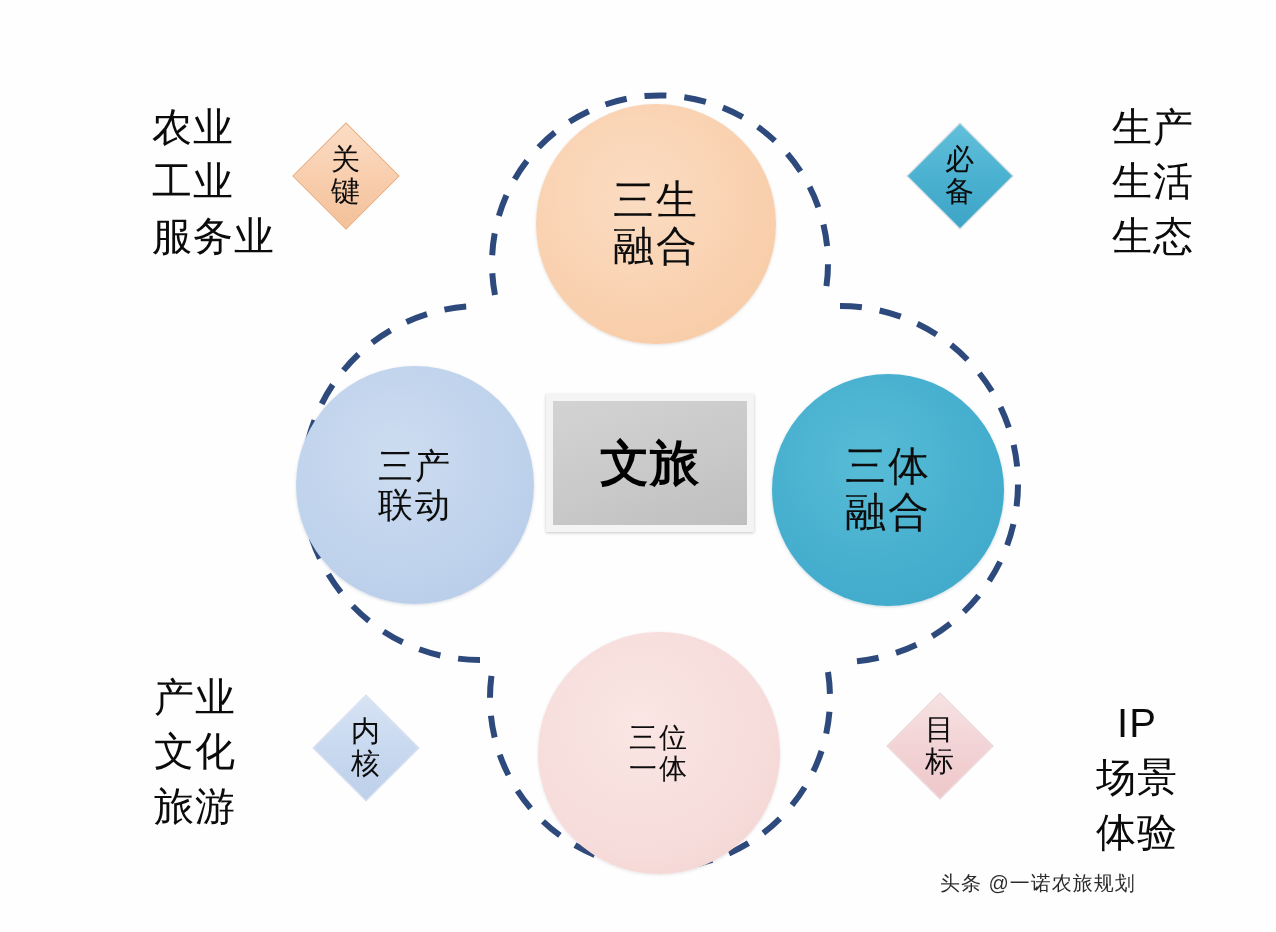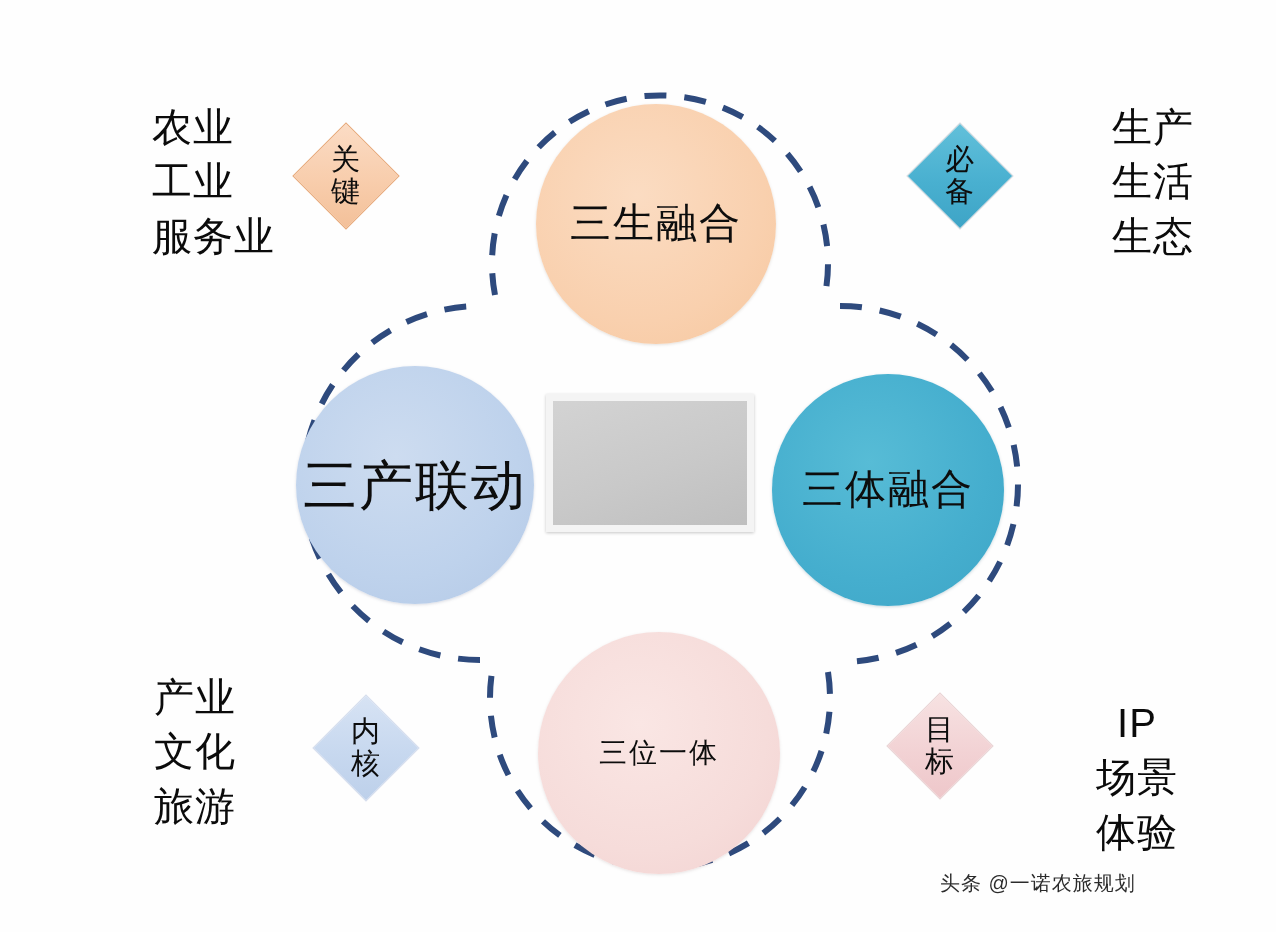--- a/index.html
+++ b/index.html
@@ -25,20 +25,21 @@
     top: 0;
     width: 1276px;
     height: 932px;
   }
 
   
   .circle {
     position: absolute;
     border-radius: 50%;
     display: flex;
+    flex-direction: column;
     align-items: center;
     justify-content: center;
     text-align: center;
     color: #0d0d0d;
     line-height: 1.12;
     letter-spacing: 2px;
   }
   .circle .l1, .circle .l2 { display: block; white-space: nowrap; }
 
   #circle-top {
@@ -46,21 +47,21 @@
     width: 240px; height: 240px;
     background: radial-gradient(circle at 42% 38%, #fbdcc2 0%, #f9d0ae 62%, #f6c79f 100%);
     box-shadow: 0 1px 3px rgba(120,100,80,0.20);
     font-size: 41px;
   }
   #circle-left {
     left: 296px; top: 366px;
     width: 238px; height: 238px;
     background: radial-gradient(circle at 42% 38%, #cddcf0 0%, #bed2ec 60%, #b4c9e6 100%);
     box-shadow: 0 1px 3px rgba(90,100,130,0.22);
-    font-size: 54px;
+    font-size: 35px;
     text-align: center;
   }
   #circle-right {
     left: 772px; top: 374px;
     width: 232px; height: 232px;
     background: radial-gradient(circle at 42% 38%, #57bcd6 0%, #45aece 60%, #3ea5c6 100%);
     box-shadow: 0 1px 3px rgba(50,100,125,0.25);
     font-size: 41px;
   }
   #circle-bottom {
@@ -200,20 +201,21 @@
     <span class="l1">三体</span>
     <span class="l2">融合</span>
   </div>
 
   <div class="circle" id="circle-bottom">
     <span class="l1">三位</span>
     <span class="l2">一体</span>
   </div>
 
   <div id="center-box">
+    <span>文旅</span>
   </div>
 
   <div class="diamond-wrap" id="diamond-key">
     <div class="diamond-shape"></div>
     <div class="diamond-text">
       <span>关</span>
       <span>键</span>
     </div>
   </div>
 

